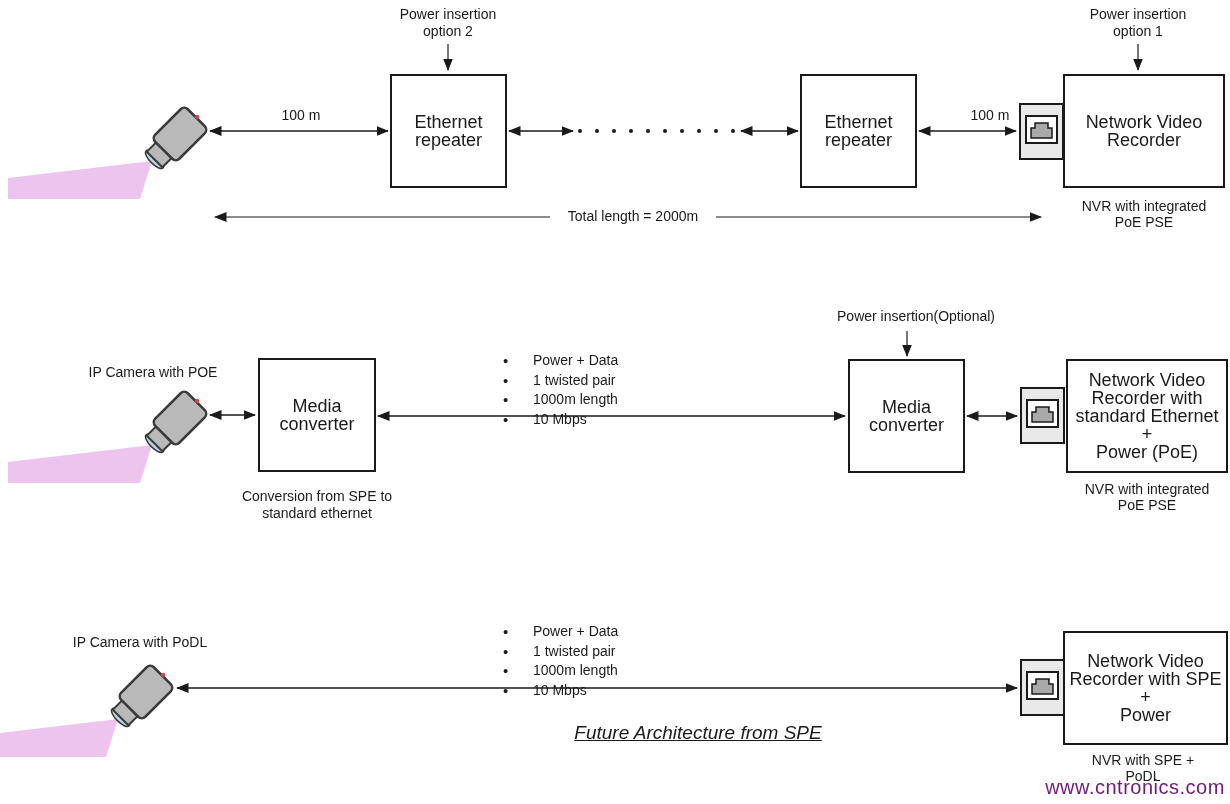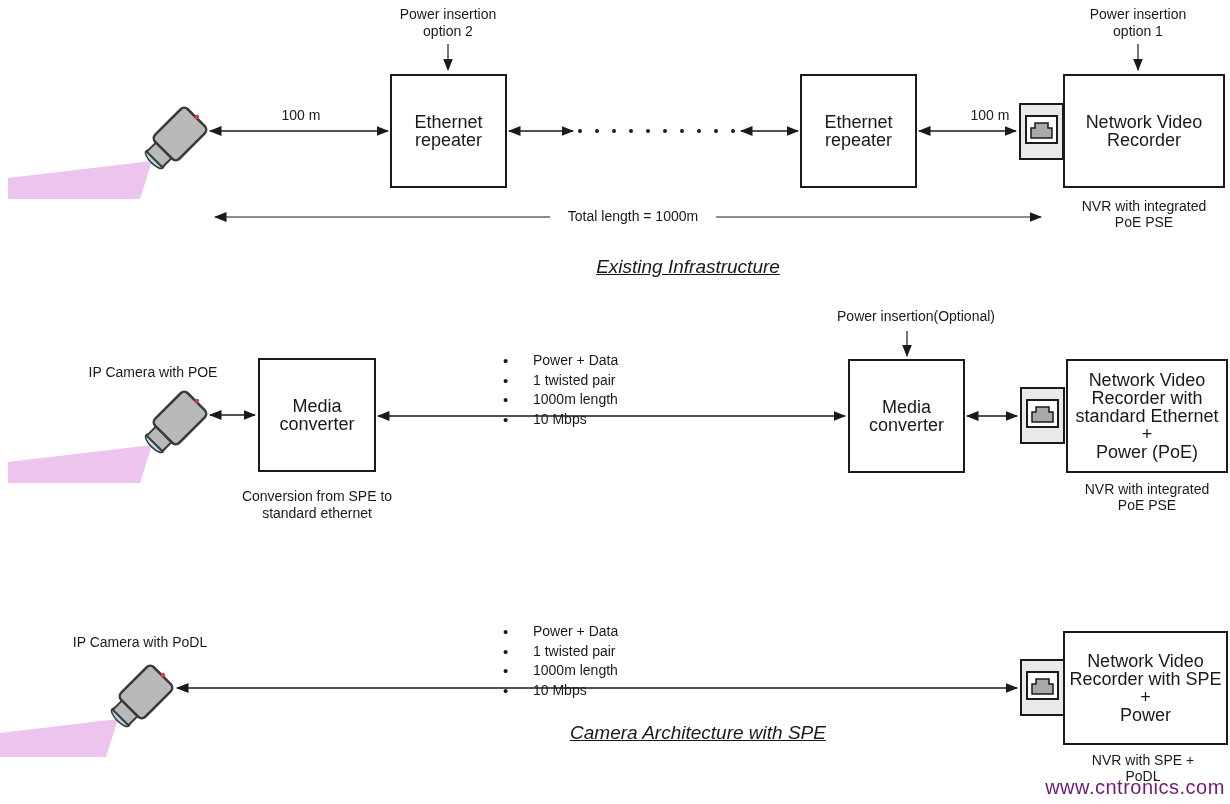--- a/index.html
+++ b/index.html
@@ -114,24 +114,23 @@
     </div>
     <div class="box" style="left:800px;top:74px;width:117px;height:114px">
       <span>Ethernet
 repeater</span>
     </div>
     <div class="box" style="left:1063px;top:74px;width:162px;height:114px">
       <span>Network Video
 Recorder</span>
     </div>
 
-    <div class="lbl total" style="left:550px;top:207px;width:166px">Total length = 1000m</div>
+    <div class="lbl total" style="left:550px;top:207px;width:166px">Total length = 2000m</div>
     <div class="lbl" style="left:1044px;top:198px;width:200px;line-height:16px">NVR with integrated
 PoE PSE</div>
-    <div class="title" style="left:538px;top:256px;width:300px">Existing Infrastructure</div>
   </div>
 
   <div class="layer">
     <div class="lbl" style="left:53px;top:364px;width:200px">IP Camera with POE</div>
 
     <div class="box" style="left:258px;top:358px;width:118px;height:114px">
       <span>Media
 converter</span>
     </div>
     <div class="box" style="left:848px;top:359px;width:117px;height:114px">
@@ -170,21 +169,21 @@
 
     <ul class="bullets" style="left:484px;top:606px">
       <li>Power + Data</li>
       <li>1 twisted pair</li>
       <li>1000m length</li>
       <li>10 Mbps</li>
     </ul>
 
     <div class="lbl" style="left:1043px;top:752px;width:200px;line-height:16px">NVR with SPE +
 PoDL</div>
-    <div class="title" style="left:548px;top:722px;width:300px">Camera Architecture with SPE</div>
+    <div class="title" style="left:548px;top:722px;width:300px">Future Architecture from SPE</div>
   </div>
 
   <div class="rj45" style="left:1019px;top:103px">
     <svg viewBox="0 0 41 53" width="41" height="53">
       <rect x="5" y="11" width="31" height="27" fill="#ffffff" stroke="#1a1a1a" stroke-width="2"></rect>
       <polygon points="10,33 10,23 14,23 14,18 27,18 27,23 31,23 31,33" fill="#a9a9a9" stroke="#1a1a1a" stroke-width="1.5"></polygon>
     </svg>
   </div>
   <div class="rj45" style="left:1020px;top:387px">
     <svg viewBox="0 0 41 53" width="41" height="53">

